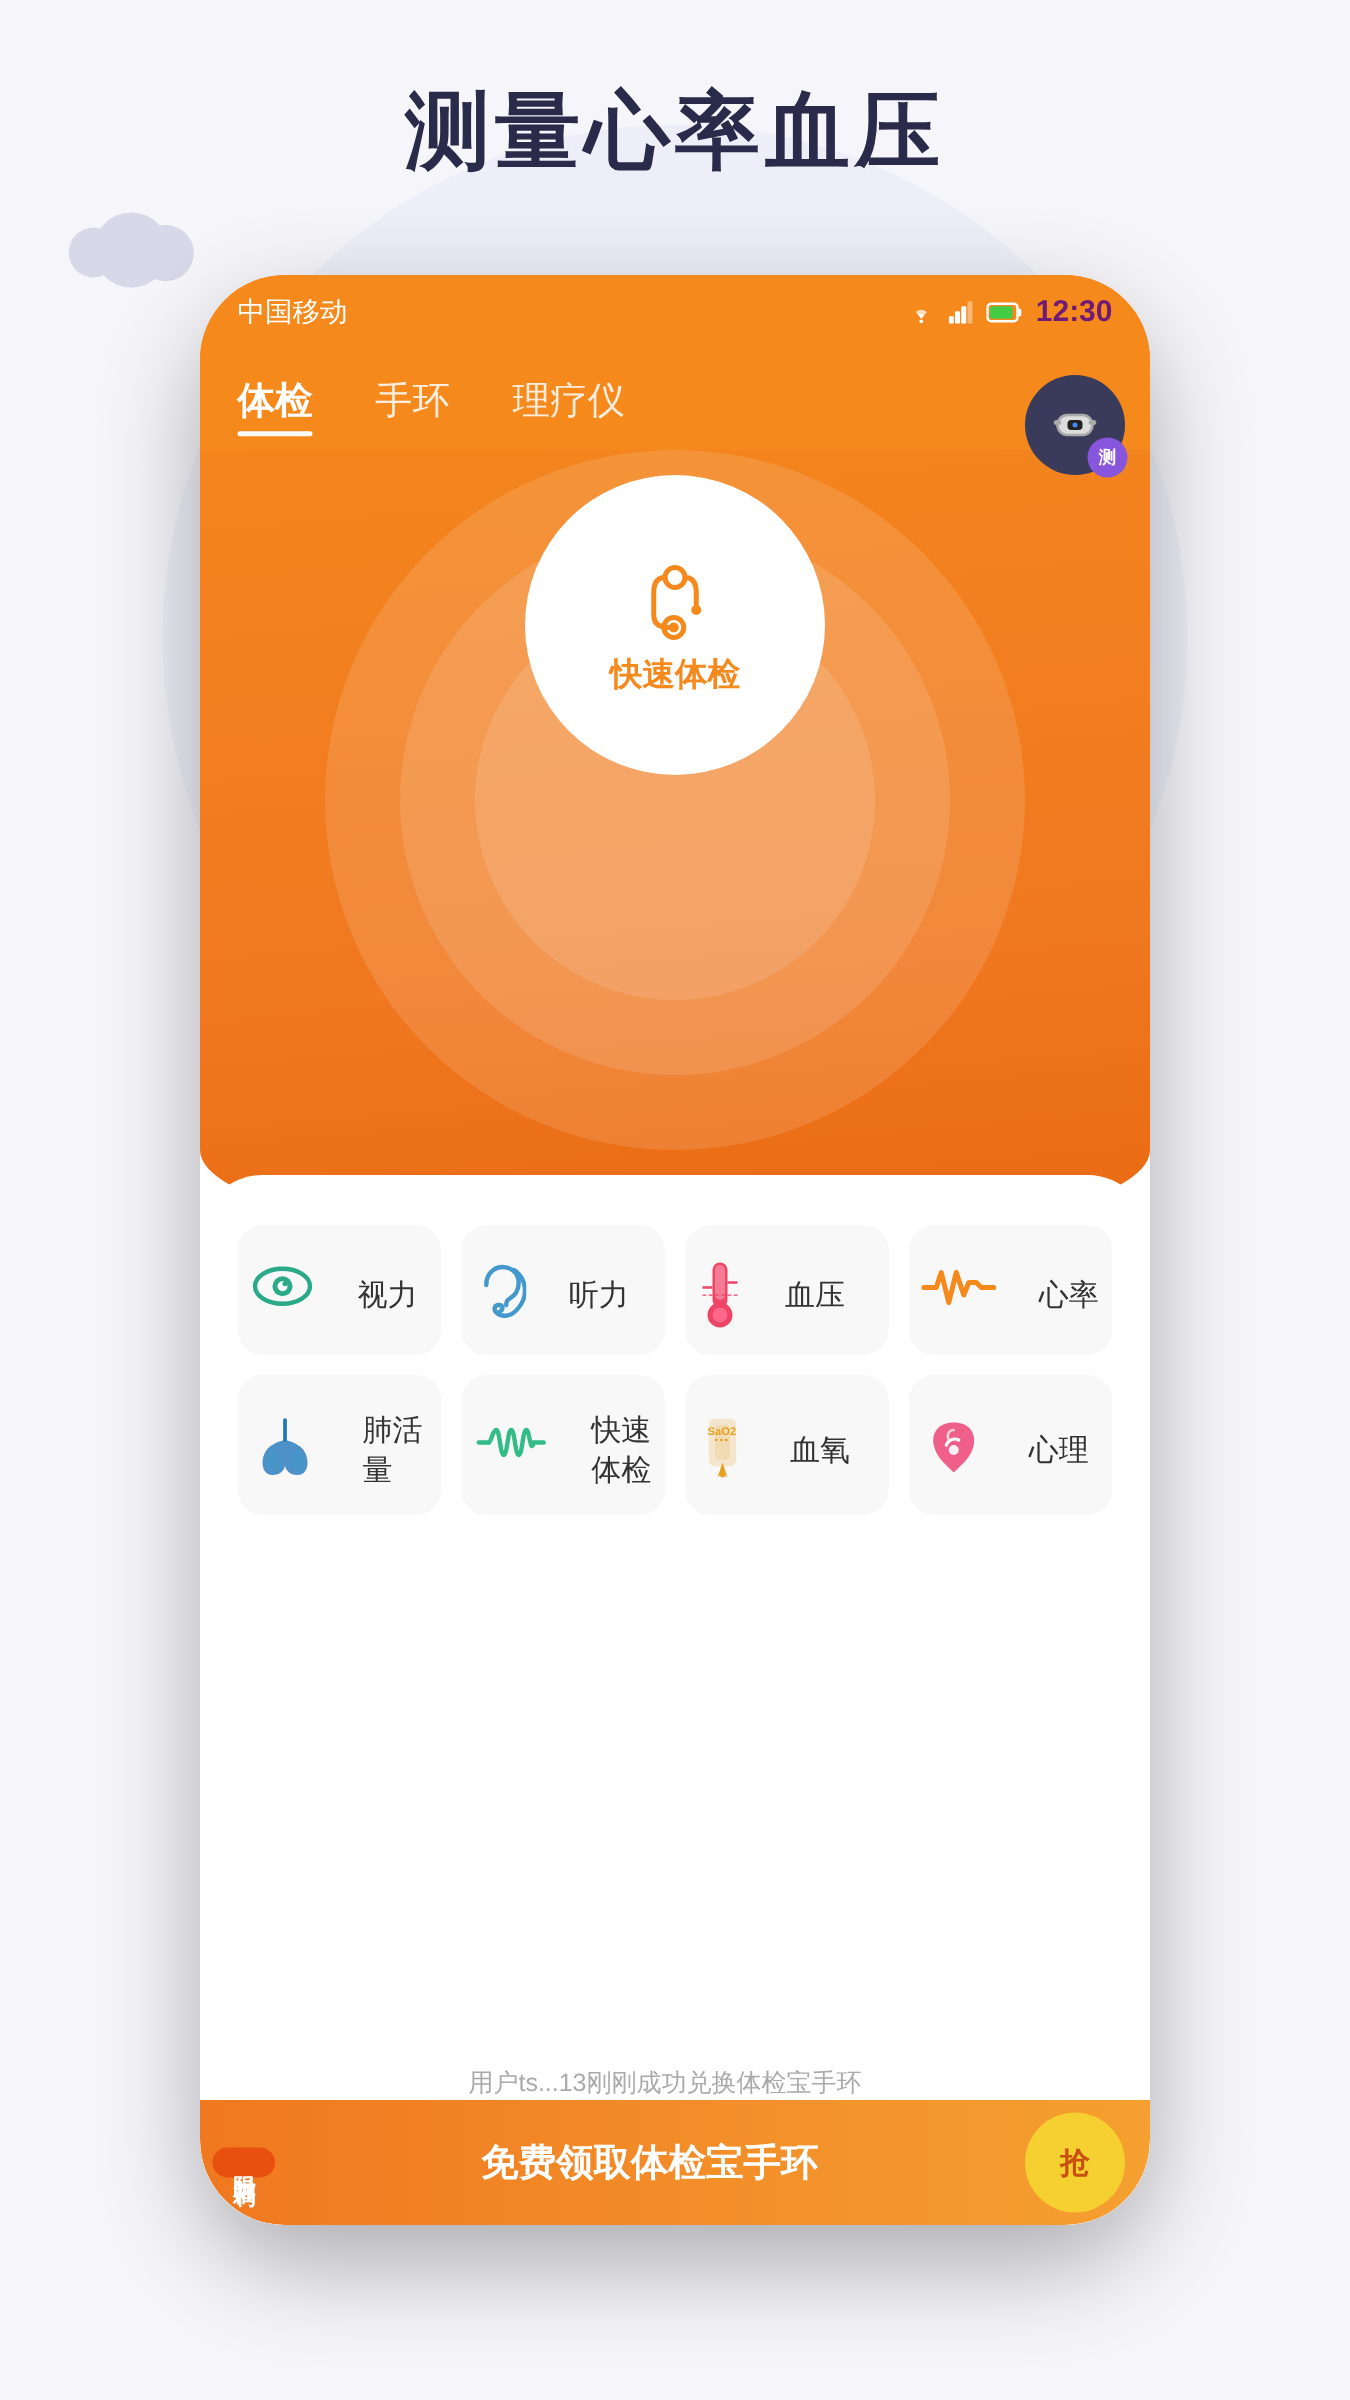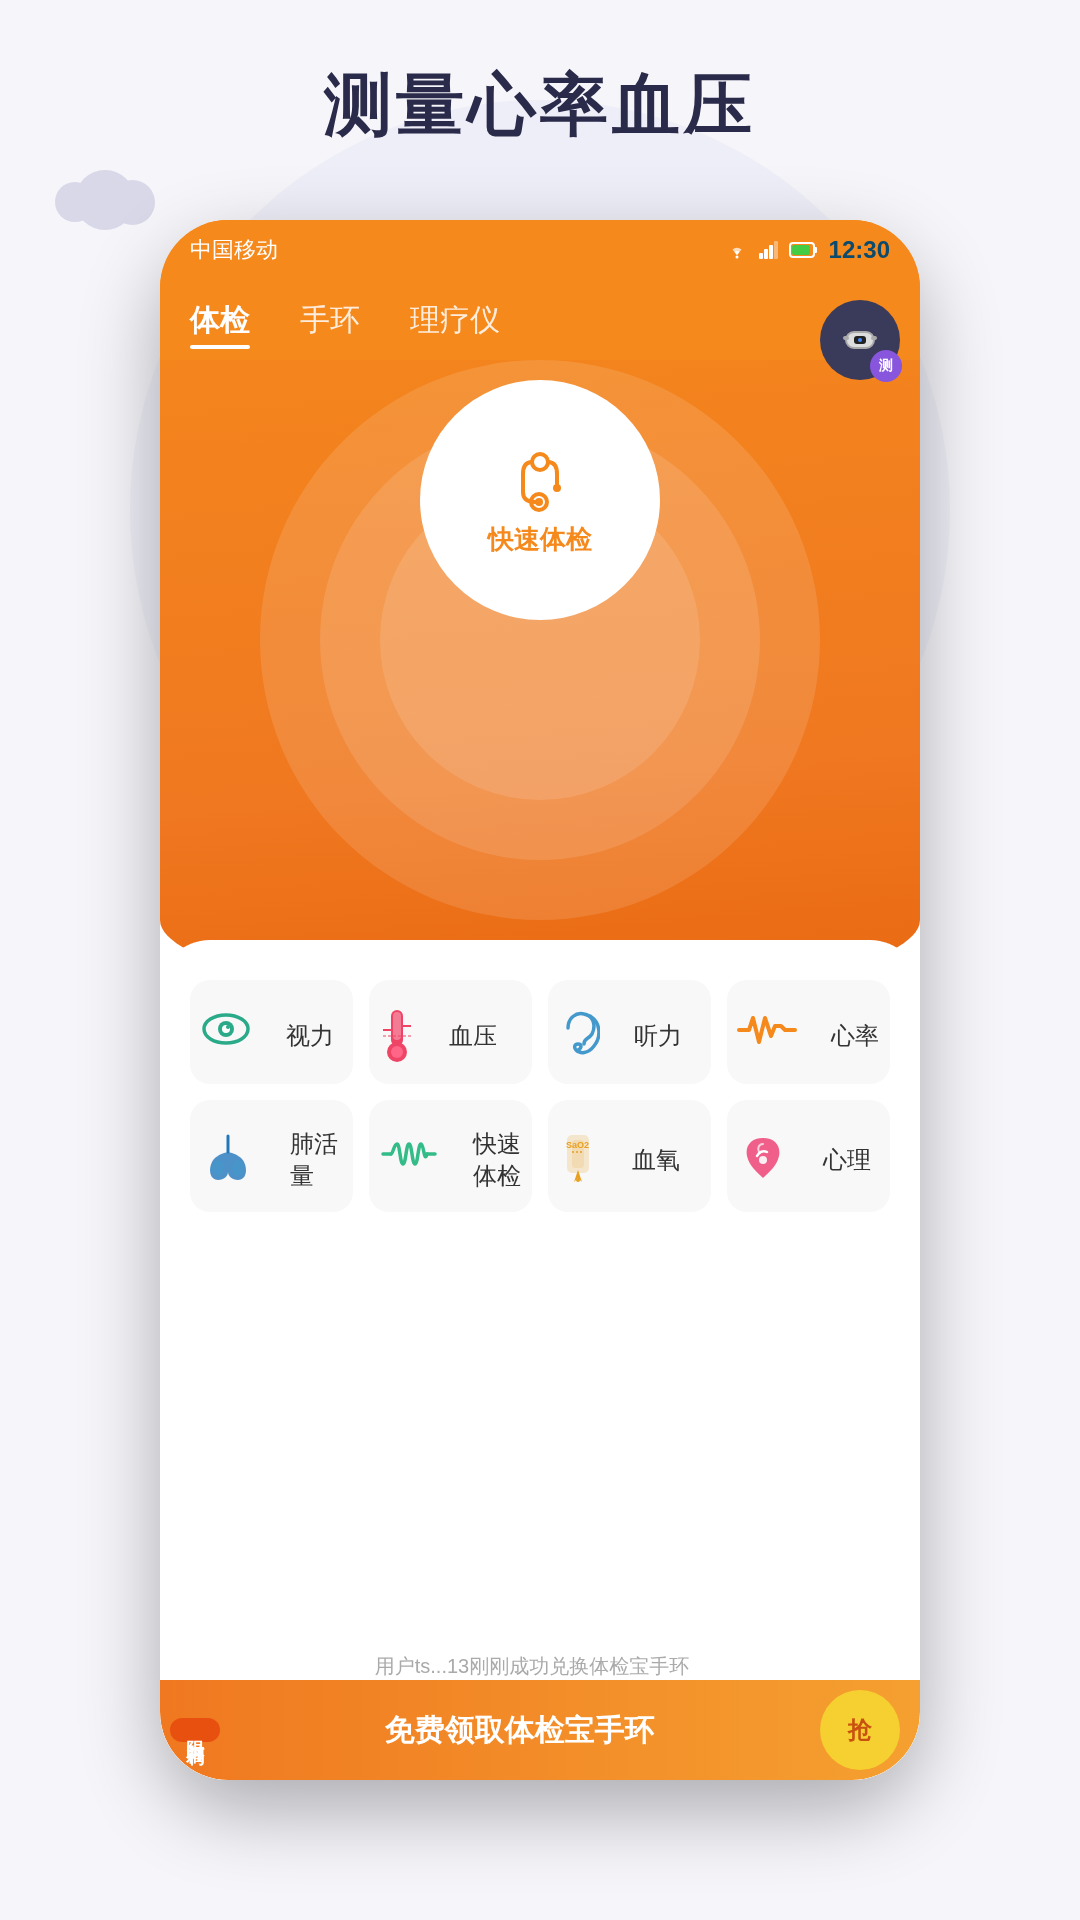--- a/index.html
+++ b/index.html
@@ -110,21 +110,21 @@
       color: white;
       font-size: 22px;
       font-weight: 500;
     }
     .status-icons {
       display: flex;
       align-items: center;
       gap: 10px;
     }
     .status-time {
-      color: #0c4a6e;
+      color: #701a75;
       font-size: 24px;
       font-weight: 600;
     }
 
     
     .nav-tabs {
       position: absolute;
       top: 60px; left: 0; right: 0;
       height: 80px;
       background: #f5891c;
@@ -445,45 +445,45 @@
               <ellipse cx="26" cy="21" rx="22" ry="14" stroke="#2aaa88" stroke-width="3.5" fill="none"></ellipse>
               <circle cx="26" cy="21" r="8" fill="#2aaa88"></circle>
               <circle cx="26" cy="21" r="4" fill="white"></circle>
               <circle cx="28" cy="19" r="2" fill="#2aaa88"></circle>
             </svg>
           </div>
           <span class="health-label">视力</span>
         </div>
 
         <div class="health-item">
+          <div class="health-icon icon-ear">
+            <svg width="42" height="52" viewBox="0 0 42 52" fill="none">
+              <path d="M32 8 C42 14 44 28 36 38 C30 46 22 46 18 42 C16 40 16 36 20 36 C24 36 24 40 20 42" stroke="#4499cc" stroke-width="3.5" fill="none" stroke-linecap="round"></path>
+              <path d="M10 20 C10 10 18 4 26 6 C36 8 38 18 34 26 C30 32 26 30 26 36" stroke="#4499cc" stroke-width="3.5" fill="none" stroke-linecap="round"></path>
+            </svg>
+          </div>
+          <span class="health-label">听力</span>
+        </div>
+
+        <div class="health-item">
           <div class="health-icon icon-bp">
             <svg width="36" height="56" viewBox="0 0 36 56" fill="none">
               <rect x="12" y="2" width="12" height="36" rx="6" fill="#ee4466"></rect>
               <rect x="14" y="4" width="8" height="28" rx="4" fill="white" opacity="0.3"></rect>
               <line x1="4" y1="22" x2="12" y2="22" stroke="#ee4466" stroke-width="2"></line>
               <line x1="24" y1="18" x2="32" y2="18" stroke="#ee4466" stroke-width="2"></line>
               <line x1="4" y1="28" x2="32" y2="28" stroke="#ee4466" stroke-width="1" stroke-dasharray="3 2"></line>
               <circle cx="18" cy="44" r="10" fill="#ee4466"></circle>
               <circle cx="18" cy="44" r="6" fill="#ff6688"></circle>
             </svg>
           </div>
           <span class="health-label">血压</span>
         </div>
 
         <div class="health-item">
-          <div class="health-icon icon-ear">
-            <svg width="42" height="52" viewBox="0 0 42 52" fill="none">
-              <path d="M32 8 C42 14 44 28 36 38 C30 46 22 46 18 42 C16 40 16 36 20 36 C24 36 24 40 20 42" stroke="#4499cc" stroke-width="3.5" fill="none" stroke-linecap="round"></path>
-              <path d="M10 20 C10 10 18 4 26 6 C36 8 38 18 34 26 C30 32 26 30 26 36" stroke="#4499cc" stroke-width="3.5" fill="none" stroke-linecap="round"></path>
-            </svg>
-          </div>
-          <span class="health-label">听力</span>
-        </div>
-
-        <div class="health-item">
           <div class="health-icon icon-heart">
             <svg width="60" height="44" viewBox="0 0 60 44" fill="none">
               <polyline points="2,22 12,22 16,10 22,34 28,10 34,28 38,18 44,18 48,22 58,22" stroke="#f5891c" stroke-width="4" fill="none" stroke-linecap="round" stroke-linejoin="round"></polyline>
             </svg>
           </div>
           <span class="health-label">心率</span>
         </div>
 
         <div class="health-item">
           <div class="health-icon icon-lung">

